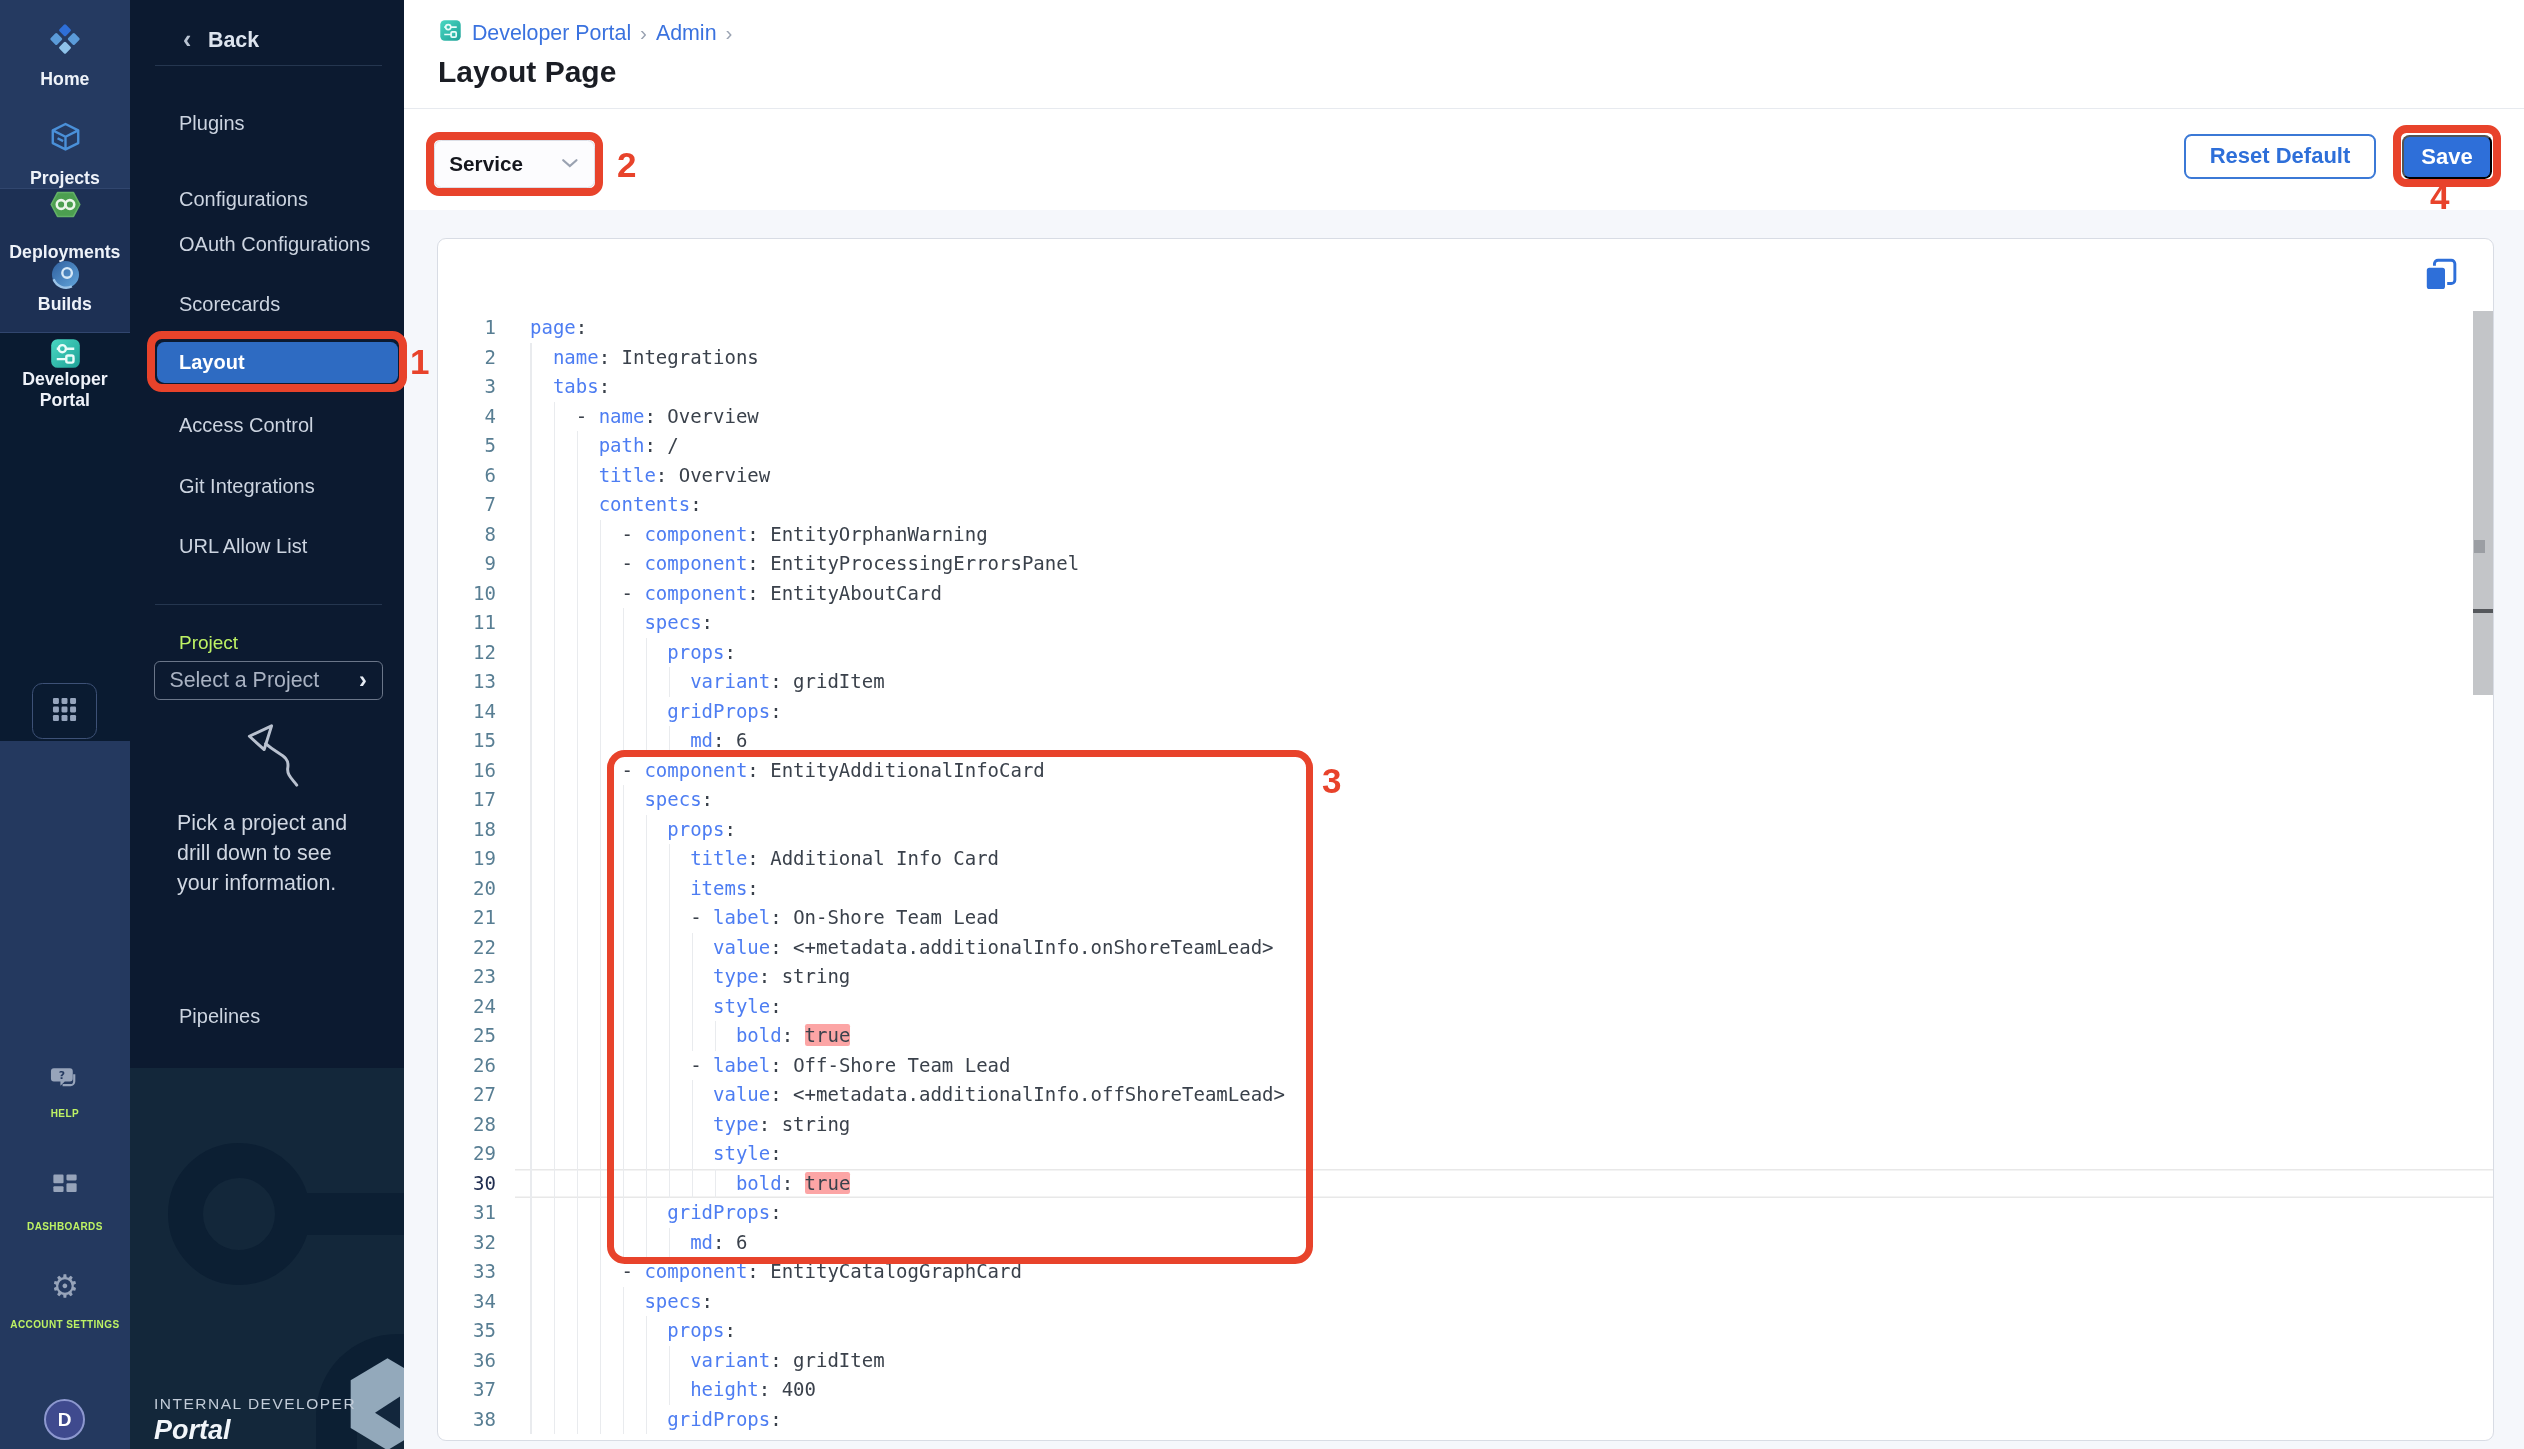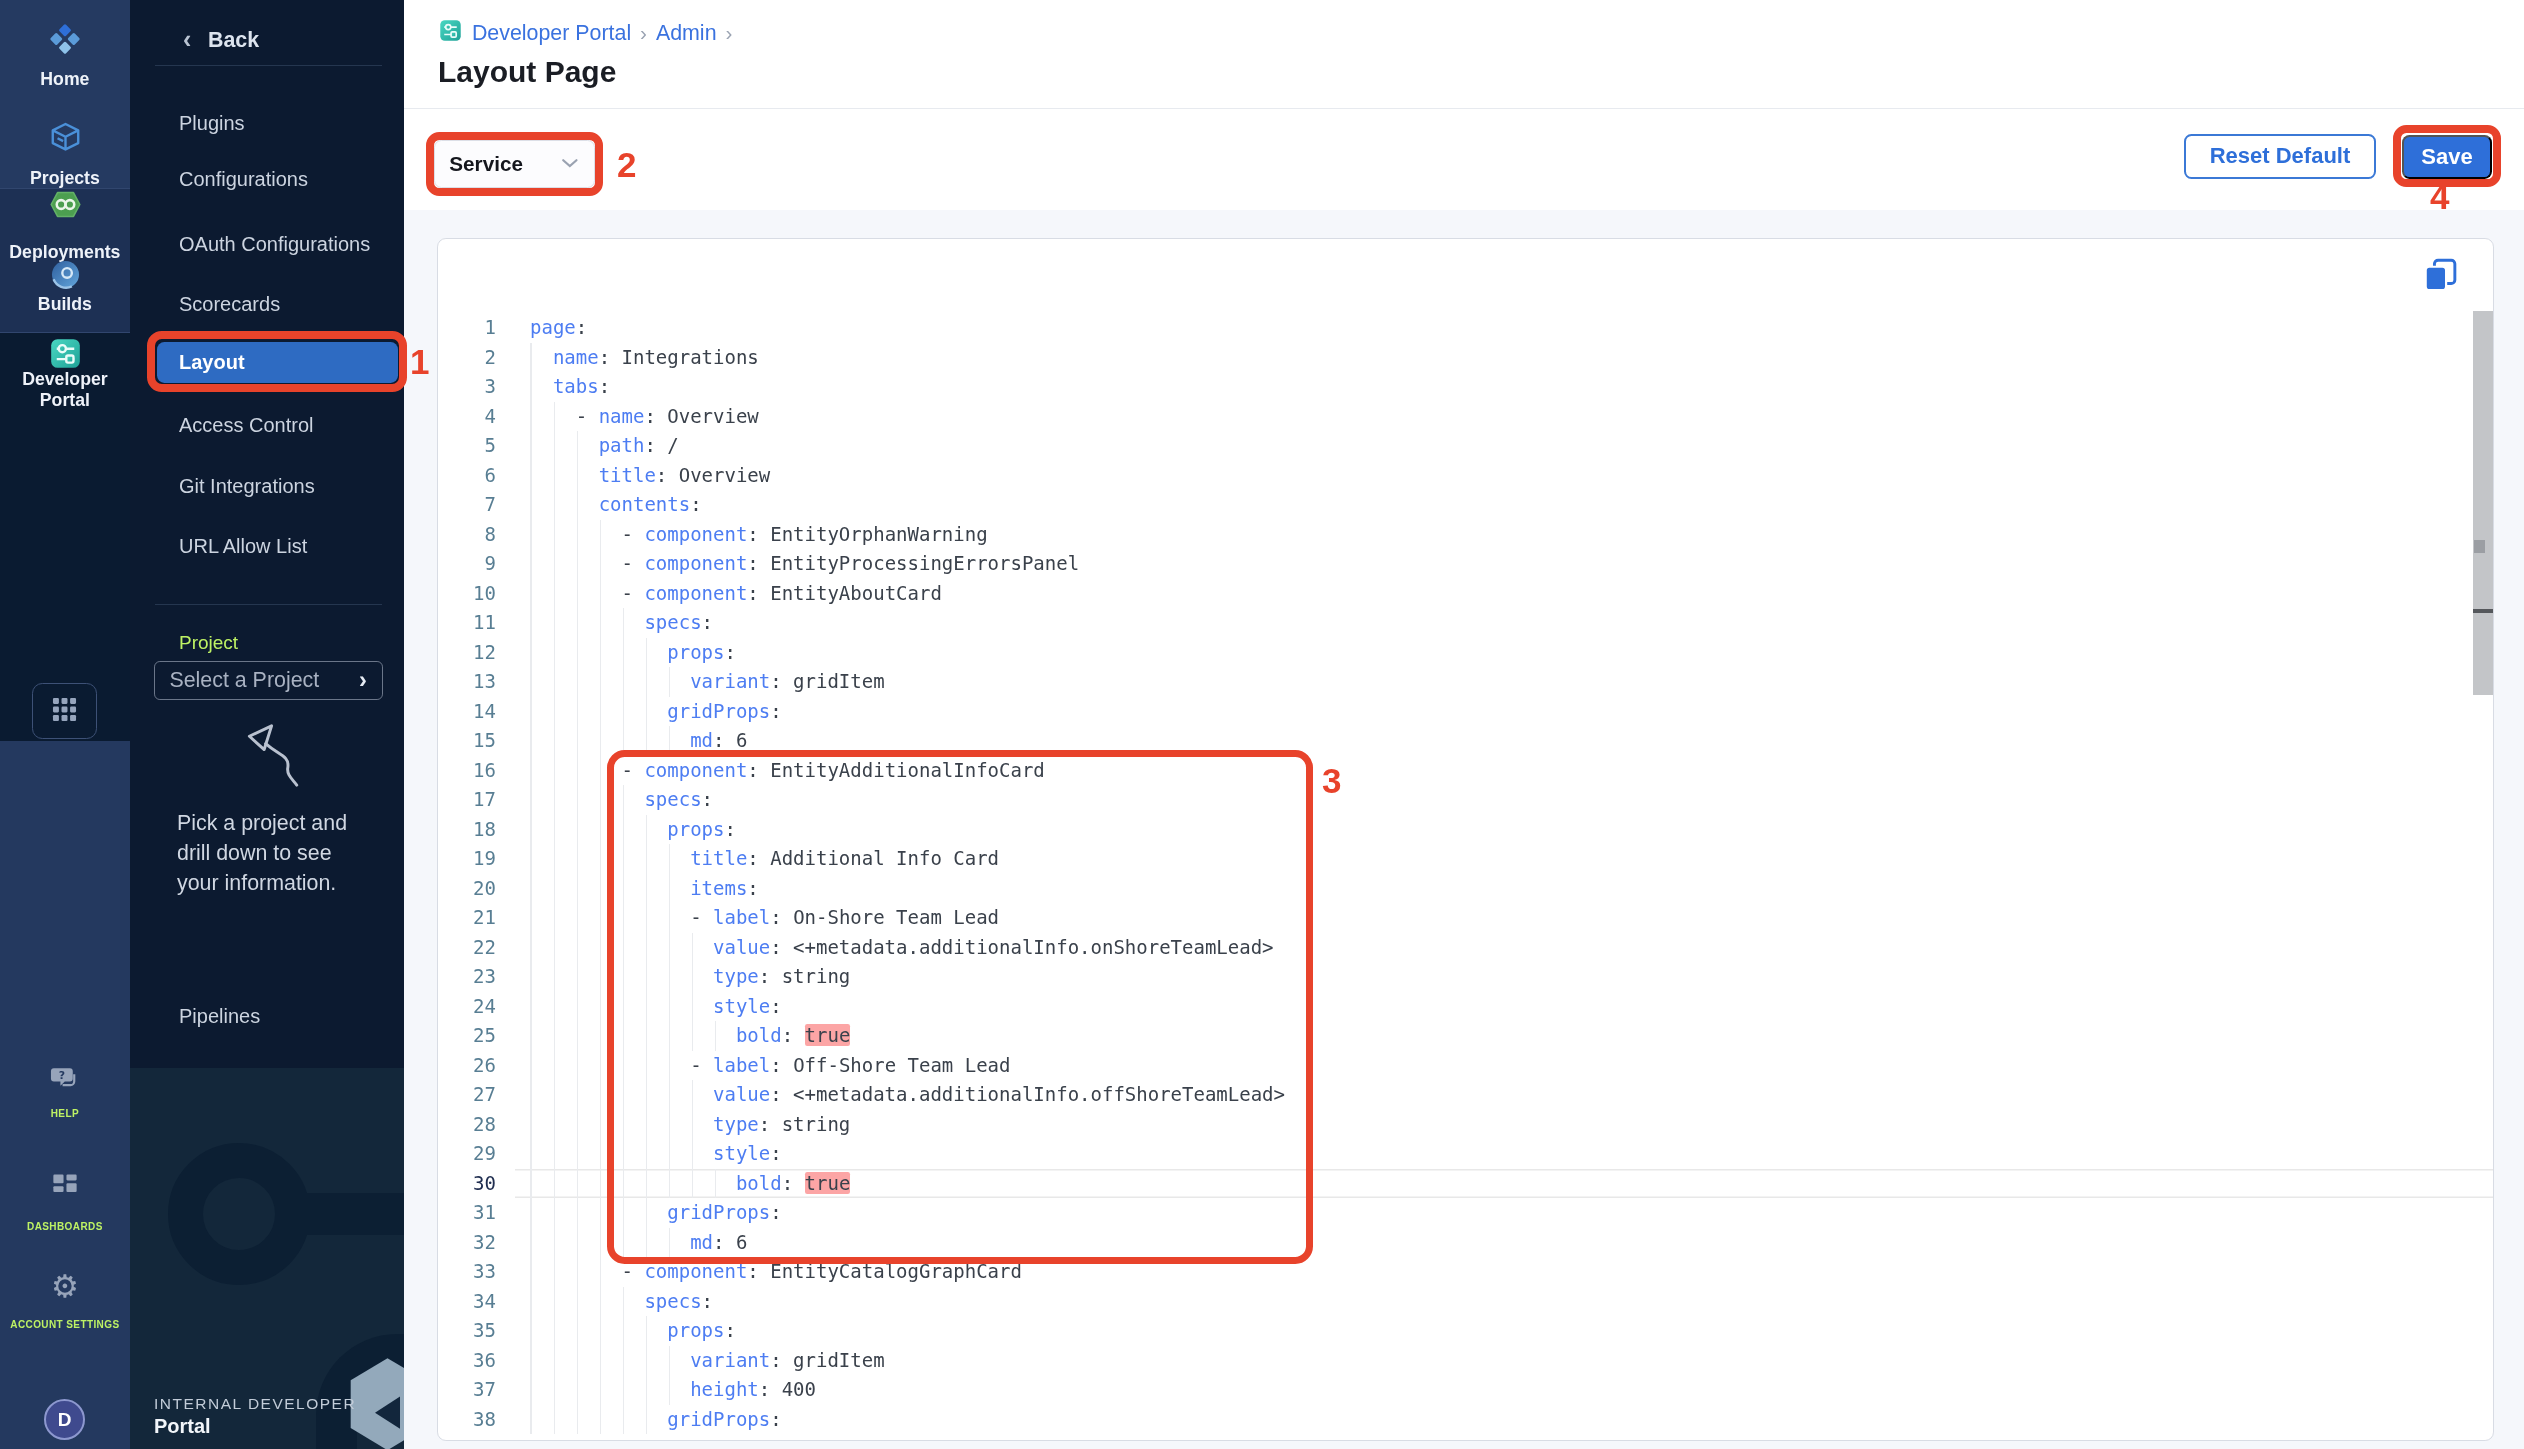--- a/index.html
+++ b/index.html
@@ -43,21 +43,21 @@
                     display:flex; align-items:center; padding:0 14.8px; cursor:pointer; }
   #project-picker .chev { margin-left:auto; color:#e6ebf3; font-size:23.6px; font-weight:700; }
   .hint-line { position:absolute; left:47px; width:192px; color:#d0d7e2; font-size:21.4px; line-height:29.5px; }
   #pipelines-item { top:999px; }
   #watermark { left:0; top:1068px; width:274px; height:381px; background:#13273a; }
   #wm-donut { left:38px; top:75px; width:142px; height:142px; border:35px solid #0c1f33; border-radius:50%; }
   #wm-bar { left:171px; top:125px; width:103px; height:42px; background:#0c1f33; }
   #wm-elbow { left:186px; top:266px; width:162px; height:148px; border-top:41px solid #0c1f33;
               border-left:41px solid #0c1f33; border-top-left-radius:81px; }
   #brand-small { left:24px; top:1395px; color:#c2ccd8; font-size:15.5px; letter-spacing:1.5px; }
-  #brand-large { left:24px; top:1415px; color:#f2f6fa; font-size:20px; font-weight:700; }
+  #brand-large { left:24px; top:1415px; color:#f2f6fa; font-size:27px; font-weight:700;font-style:italic; }
 
   
   #main-header { left:404px; top:0; width:2121px; height:108px; background:#fff; }
   #breadcrumb { position:absolute; left:34px; top:17.7px; display:flex; align-items:center; gap:8.9px;
                 font-size:21.4px; color:#3a72df; }
   #breadcrumb .sep { color:#9aa3b2; font-size:20.7px; }
   .crumb { cursor:pointer; }
   #page-title { position:absolute; left:34px; top:55px; font-size:30px; font-weight:700; color:#1a1d24; }
   .h-divider { left:404px; width:2121px; border-top:1.5px solid #e7eaef; }
   #toolbar { left:404px; top:110px; width:2121px; height:100px; background:#fff; }
@@ -196,21 +196,21 @@
 </nav>
 
 <nav id="sidebar" class="abs">
   <div id="back-row" class="abs">
     <span id="back-chevron">‹</span>
     <span id="back-label">Back</span>
   </div>
   <div class="side-divider" style="top:65px"></div>
   <div id="sidebar-items">
       <div class="side-item" style="top: 106px;">Plugins</div>
-      <div class="side-item" style="top: 162px;">Configurations</div>
+      <div class="side-item" style="top: 182px;">Configurations</div>
       <div class="side-item" style="top: 227px;">OAuth Configurations</div>
       <div class="side-item" style="top: 287px;">Scorecards</div>
       <div id="layout-pill" style="background: rgb(46, 107, 194);">Layout</div>
       <div class="side-item" style="top: 408px;">Access Control</div>
       <div class="side-item" style="top: 469px;">Git Integrations</div>
       <div class="side-item" style="top: 529px;">URL Allow List</div>
     </div>
   <div class="side-divider" style="top:604px"></div>
   <div id="project-label" class="abs">Project</div>
   <div id="project-picker" class="abs">

